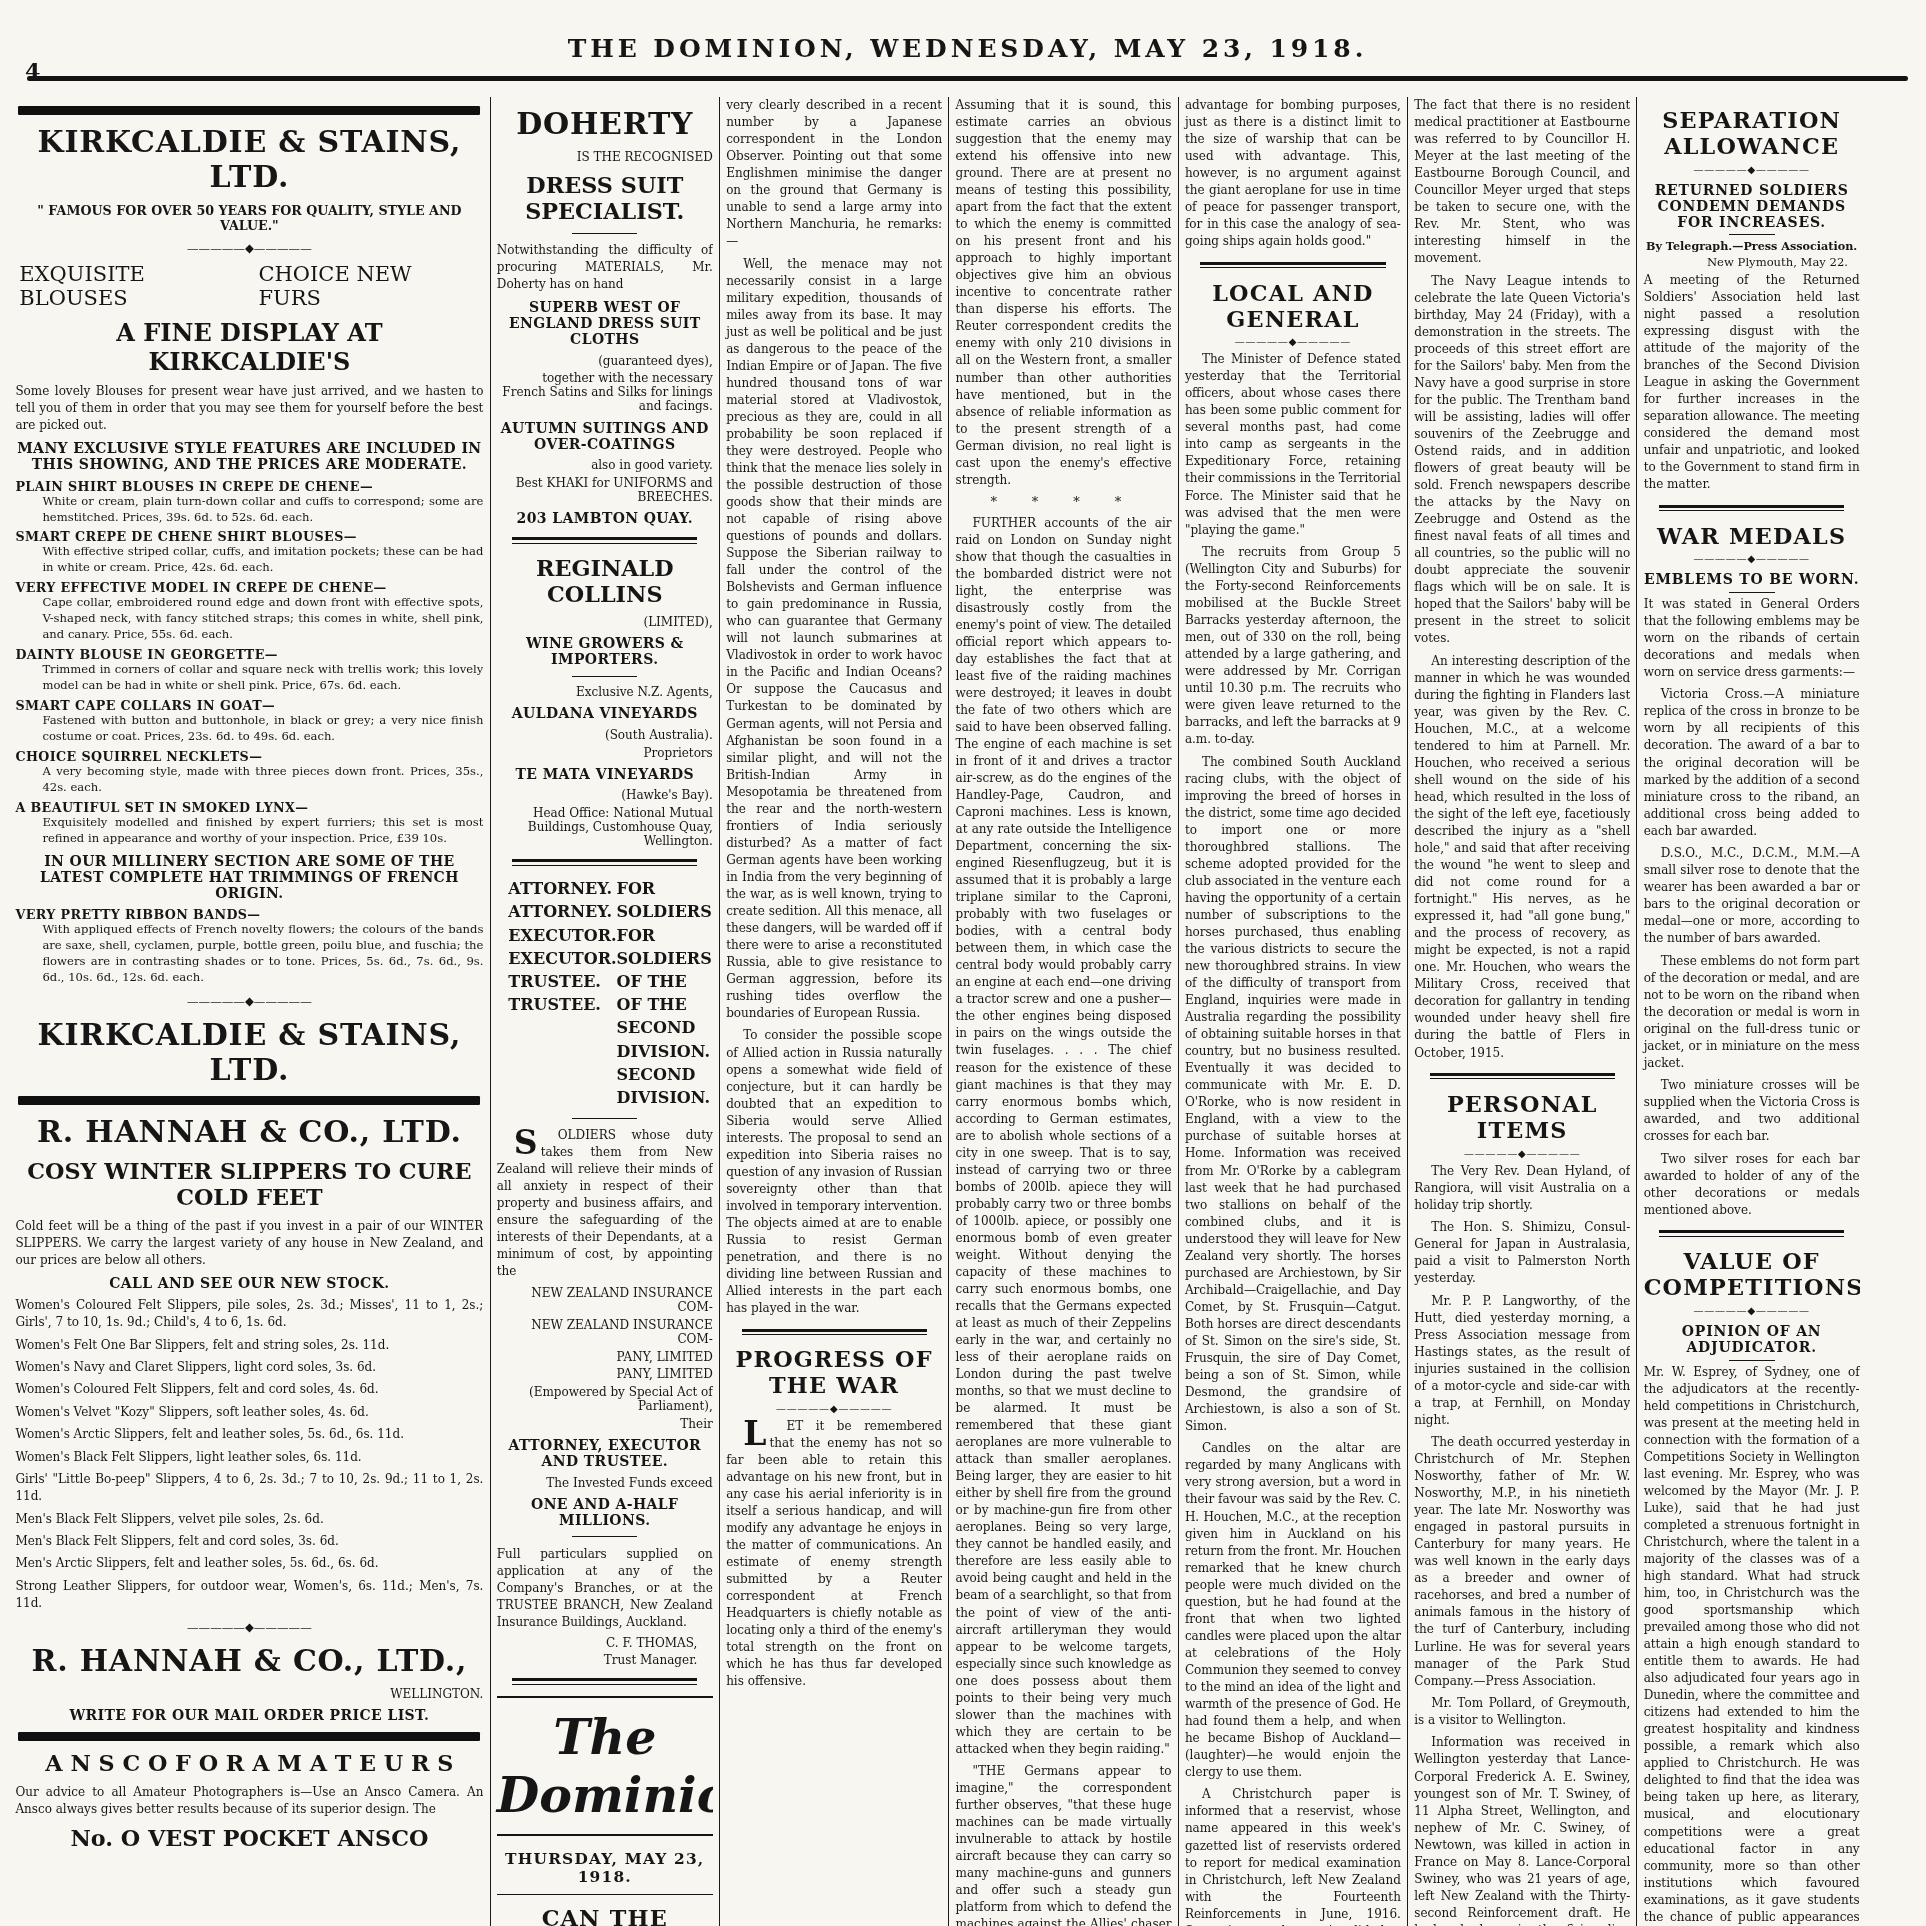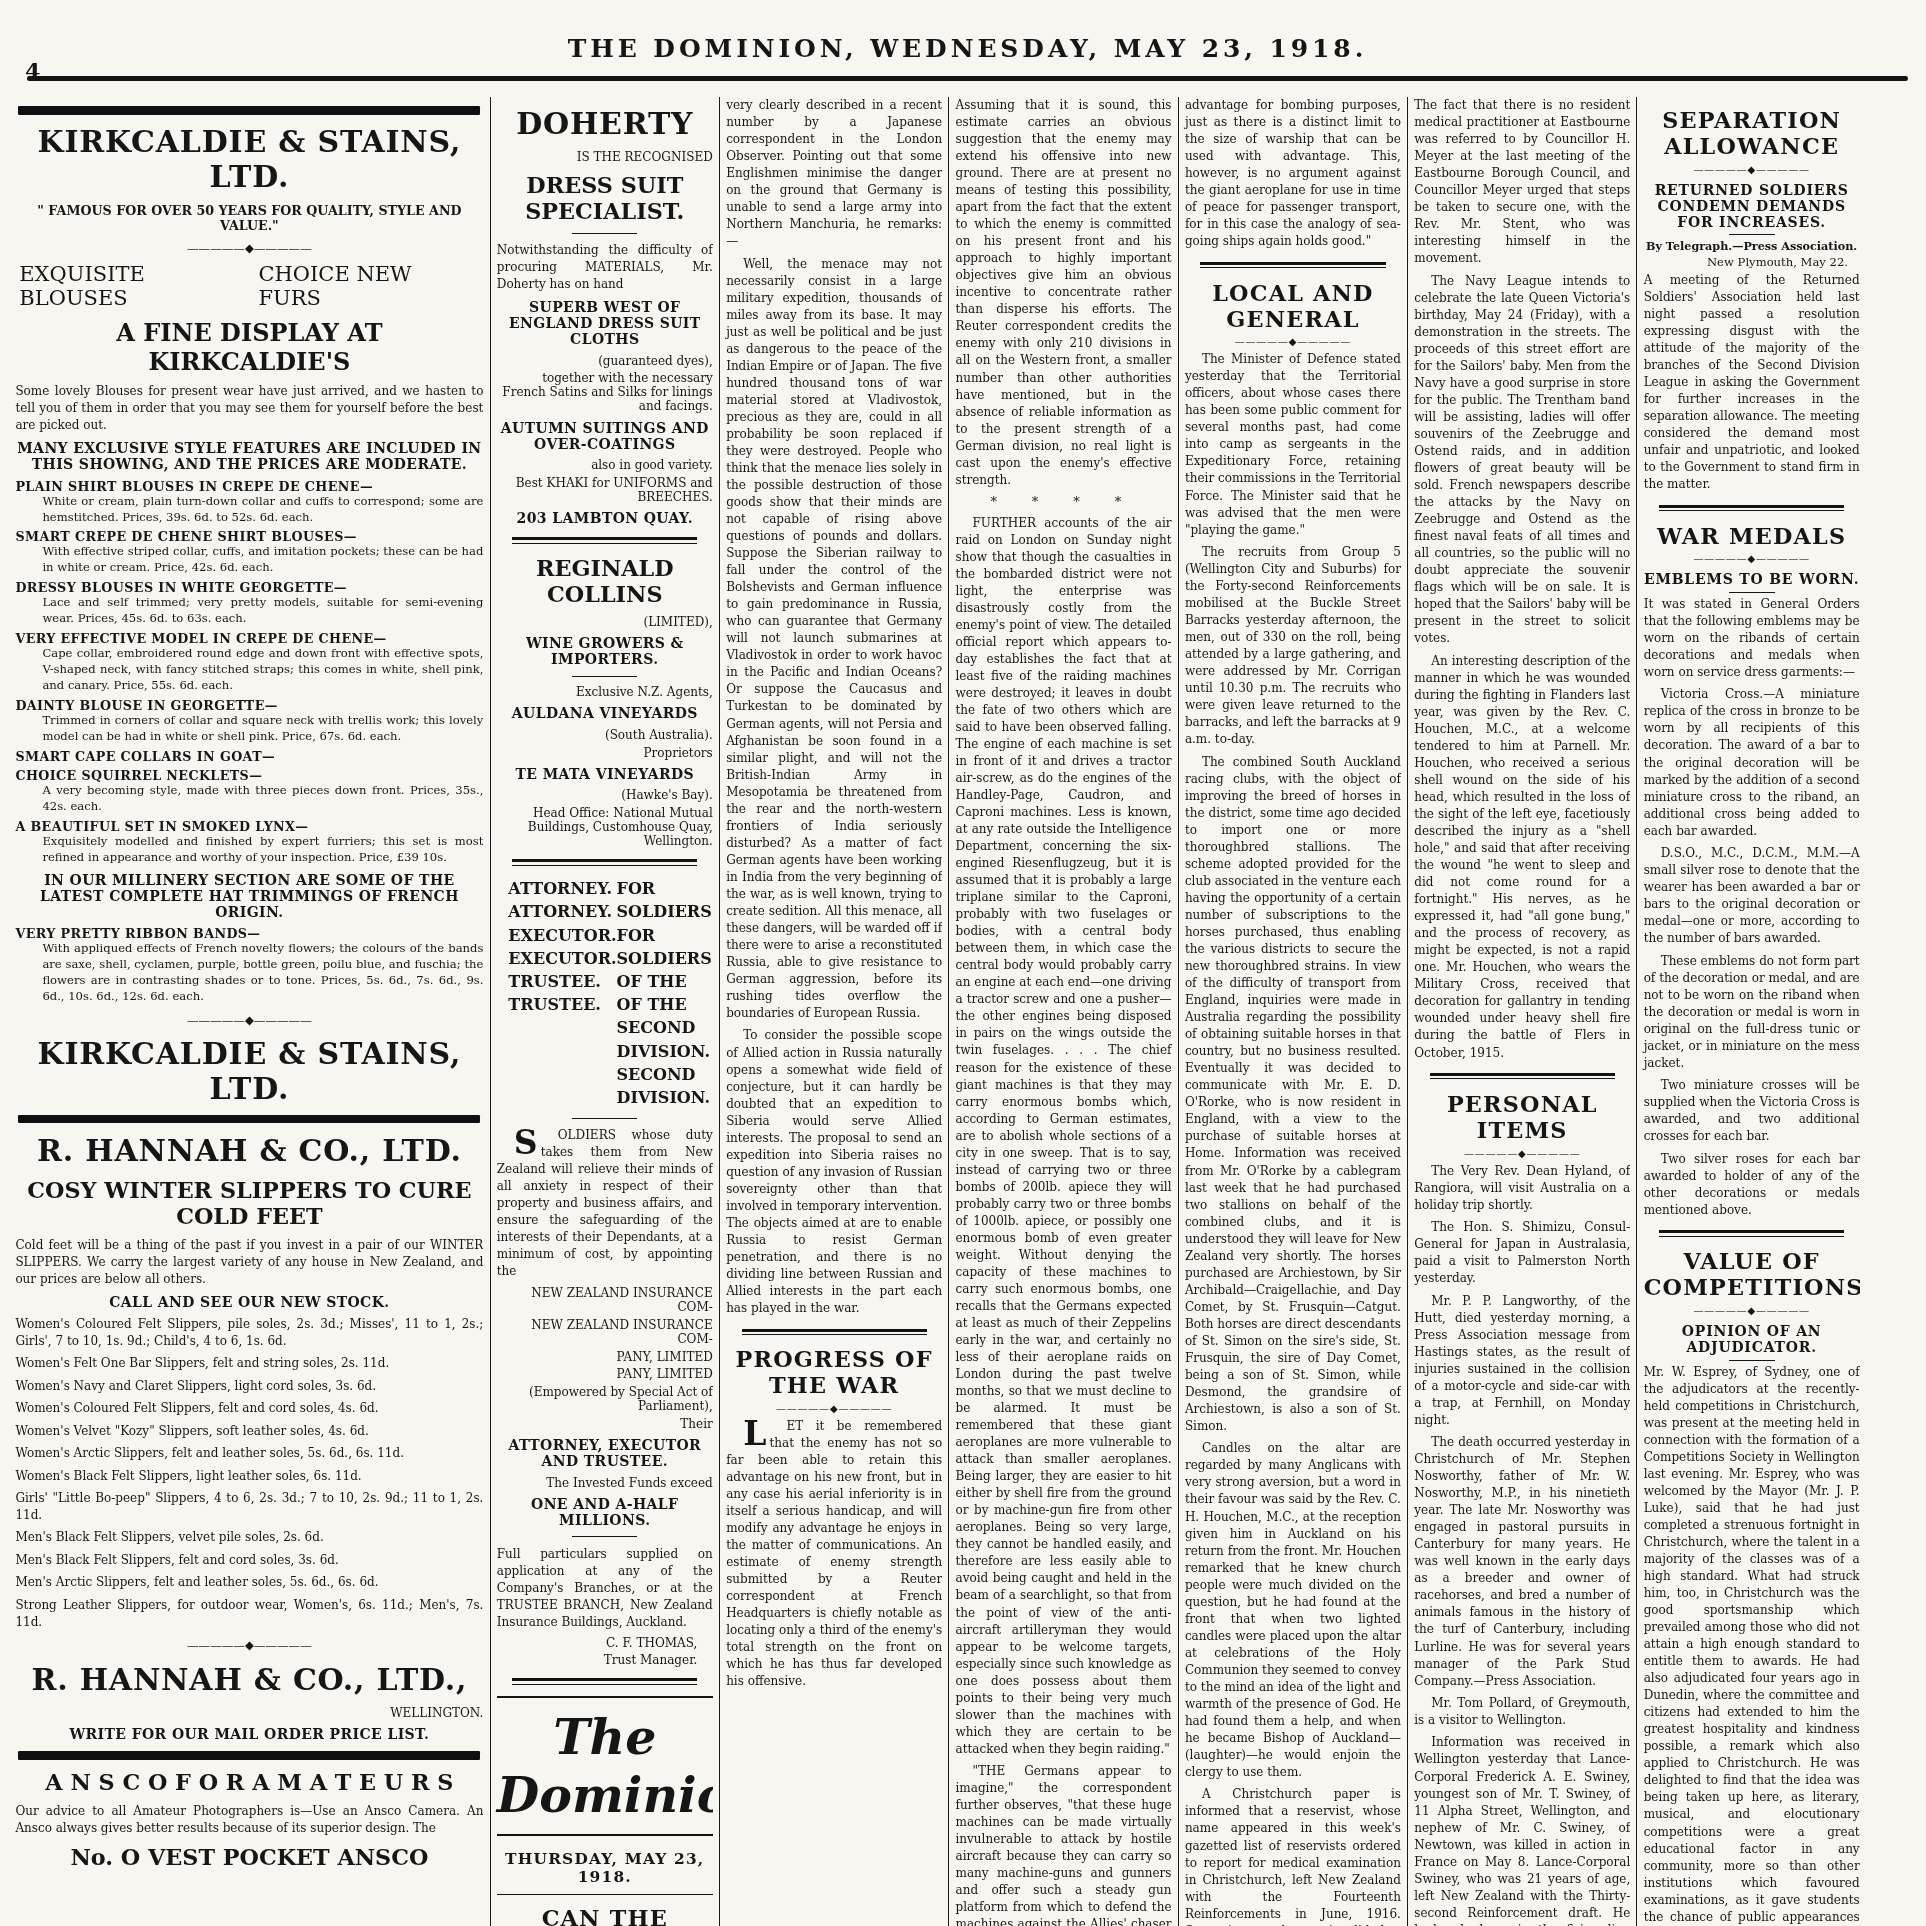--- a/index.html
+++ b/index.html
@@ -75,33 +75,30 @@
           <div class="b-caps">MANY EXCLUSIVE STYLE FEATURES ARE INCLUDED IN THIS SHOWING, AND THE PRICES ARE MODERATE.</div>
           <div class="b-item">
             <div class="it">PLAIN SHIRT BLOUSES IN CREPE DE CHENE—</div>
             <div class="id">White or cream, plain turn-down collar and cuffs to correspond; some are hemstitched.  Prices, 39s. 6d. to 52s. 6d. each.</div>
           </div>
           <div class="b-item">
             <div class="it">SMART CREPE DE CHENE SHIRT BLOUSES—</div>
             <div class="id">With effective striped collar, cuffs, and imitation pockets; these can be had in white or cream.  Price, 42s. 6d. each.</div>
           </div>
           <div class="b-item">
-            <div class="it">DRESSY BLOUSES IN WHITE GEORGETTE—</div>
-            <div class="id">Lace and self trimmed; very pretty models, suitable for semi-evening wear.  Prices, 45s. 6d. to 63s. each.</div>
-          </div>
-          <div class="b-item">
             <div class="it">VERY EFFECTIVE MODEL IN CREPE DE CHENE—</div>
             <div class="id">Cape collar, embroidered round edge and down front with effective spots, V-shaped neck, with fancy stitched straps; this comes in white, shell pink, and canary.  Price, 55s. 6d. each.</div>
           </div>
           <div class="b-item">
             <div class="it">DAINTY BLOUSE IN GEORGETTE—</div>
             <div class="id">Trimmed in corners of collar and square neck with trellis work; this lovely model can be had in white or shell pink.  Price, 67s. 6d. each.</div>
           </div>
           <div class="b-item">
             <div class="it">SMART CAPE COLLARS IN GOAT—</div>
+            <div class="id">Fastened with button and buttonhole, in black or grey; a very nice finish costume or coat.  Prices, 23s. 6d. to 49s. 6d. each.</div>
           </div>
           <div class="b-item">
             <div class="it">CHOICE SQUIRREL NECKLETS—</div>
             <div class="id">A very becoming style, made with three pieces down front.  Prices, 35s., 42s. each.</div>
           </div>
           <div class="b-item">
             <div class="it">A BEAUTIFUL SET IN SMOKED LYNX—</div>
             <div class="id">Exquisitely modelled and finished by expert furriers; this set is most refined in appearance and worthy of your inspection.  Price, £39 10s.</div>
           </div>
           <div class="b-caps">IN OUR MILLINERY SECTION ARE SOME OF THE LATEST COMPLETE HAT TRIMMINGS OF FRENCH ORIGIN.</div>

